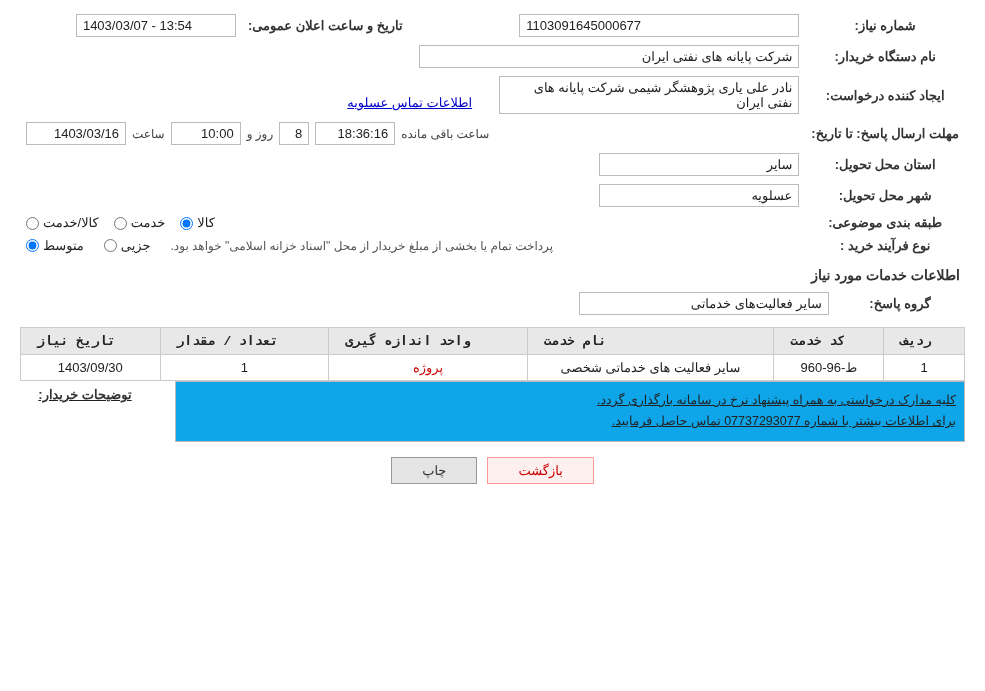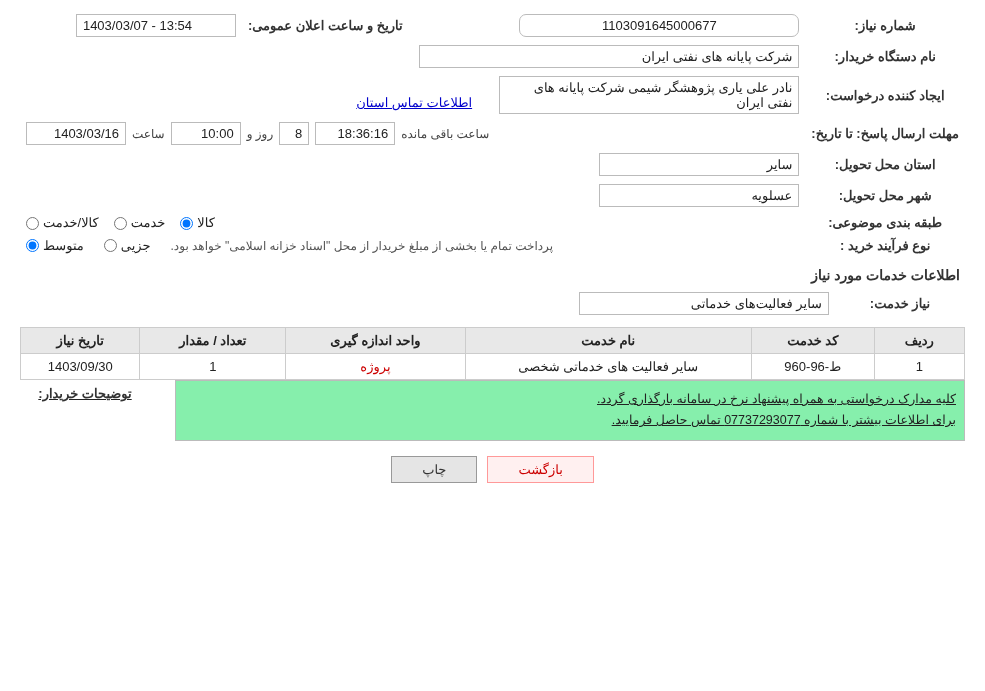--- a/index.html
+++ b/index.html
@@ -106,31 +106,32 @@
     }
     .services-table {
       width: 100%;
       border-collapse: collapse;
       border: 1px solid #ccc;
     }
     .services-table th {
       background: #e8e8e8;
       border: 1px solid #ccc;
       padding: 5px 16px;
-      text-align: center;
+      text-align: left;
       font-weight: bold;
+      font-family: Liberation Mono, monospace;
     }
     .services-table td {
       border: 1px solid #ccc;
       padding: 5px 8px;
       text-align: center;
     }
     .buyer-note {
       border: 1px solid #bbb;
-      background: #86efac;
+      background: #0ea5e9;
       padding: 8px;
       min-height: 60px;
       width: 100%;
       font-size: 12.5px;
       line-height: 1.7;
     }
     .buttons-row {
       display: flex;
       justify-content: center;
       gap: 10px;
@@ -172,42 +173,42 @@
 
 <div class="page-wrapper">
 
   <div class="main-content">
 
     <table class="form-table">
       <tbody>
           <tr>
         <td class="label-cell">شماره نیاز:</td>
         <td>
-          <span class="input-box input-wide" style="direction:ltr; text-align:center; min-width:200px;border-radius:7px;">1103091645000677</span>
+          <span class="input-box input-wide" style="direction:ltr; text-align:left; min-width:200px;">1103091645000677</span>
         </td>
         <td style="width:20px;"></td>
         <td class="label-cell" style="text-align:left;">تاریخ و ساعت اعلان عمومی:</td>
         <td>
           <span class="input-box" style="direction:ltr; min-width:160px;">1403/03/07 - 13:54</span>
         </td>
       </tr>
 
       <tr>
         <td class="label-cell">نام دستگاه خریدار:</td>
         <td colspan="4">
           <span class="input-box" style="width:380px;">شرکت پایانه های نفتی ایران</span>
         </td>
       </tr>
 
       <tr>
         <td class="label-cell">ایجاد کننده درخواست:</td>
         <td colspan="4">
           <span class="input-box" style="width:300px; display:inline-block;">نادر علی یاری پژوهشگر شیمی شرکت پایانه های نفتی ایران</span>
           <span style="display:inline-block; width:20px;"></span>
-          <span class="link-blue">اطلاعات تماس استان</span>
+          <span class="link-blue">اطلاعات تماس عسلویه</span>
         </td>
       </tr>
 
       <tr>
         <td class="label-cell">مهلت ارسال پاسخ: تا تاریخ:</td>
         <td colspan="4">
           <div class="time-block">
             <span class="input-box" style="min-width:100px;">1403/03/16</span>
             <span class="small-label">ساعت</span>
             <span class="input-box" style="min-width:70px;">10:00</span>
@@ -273,21 +274,21 @@
       </tr>
     </tbody>
       </table>
 
 
     <div class="section-title">اطلاعات خدمات مورد نیاز</div>
 
     <table class="form-table" style="margin-bottom:6px;">
       <tbody>
           <tr>
-        <td class="label-cell">نیاز خدمت:</td>
+        <td class="label-cell">گروه پاسخ:</td>
         <td>
           <span class="input-box" style="min-width:250px;">سایر فعالیت‌های خدماتی</span>
         </td>
       </tr>
     </tbody>
       </table>
 
     <div class="services-section">
       <table class="services-table">
         <thead>

